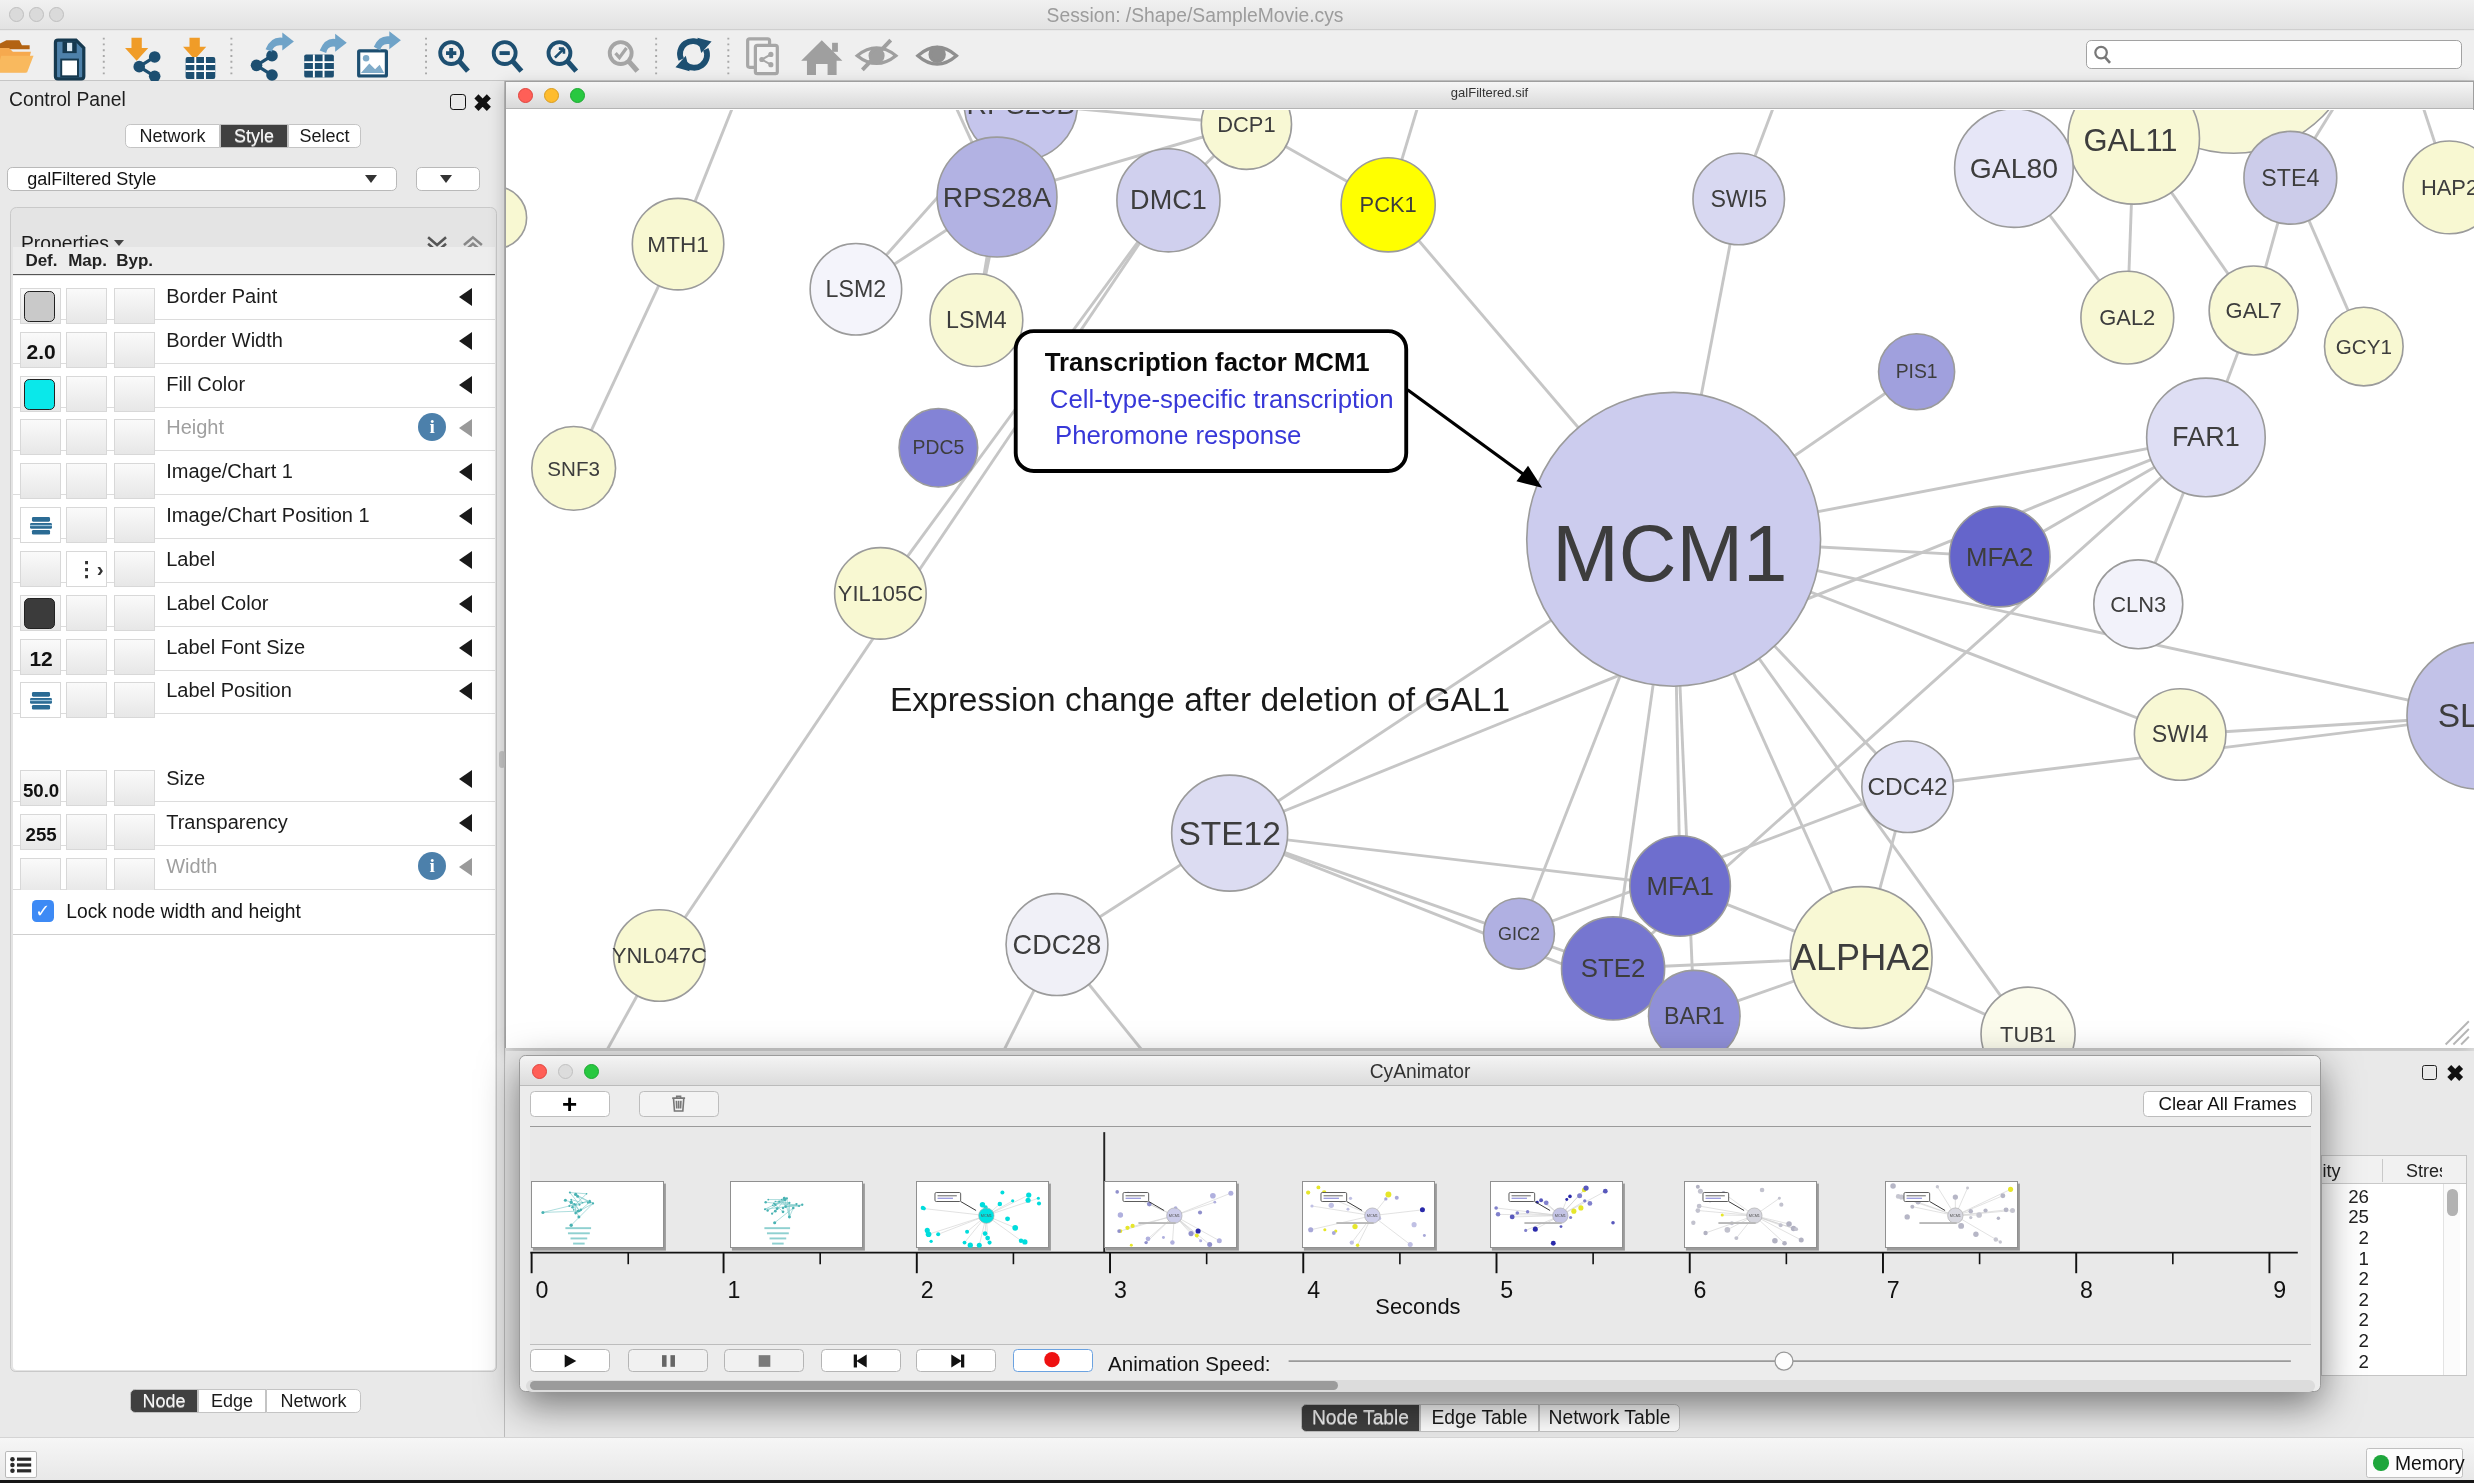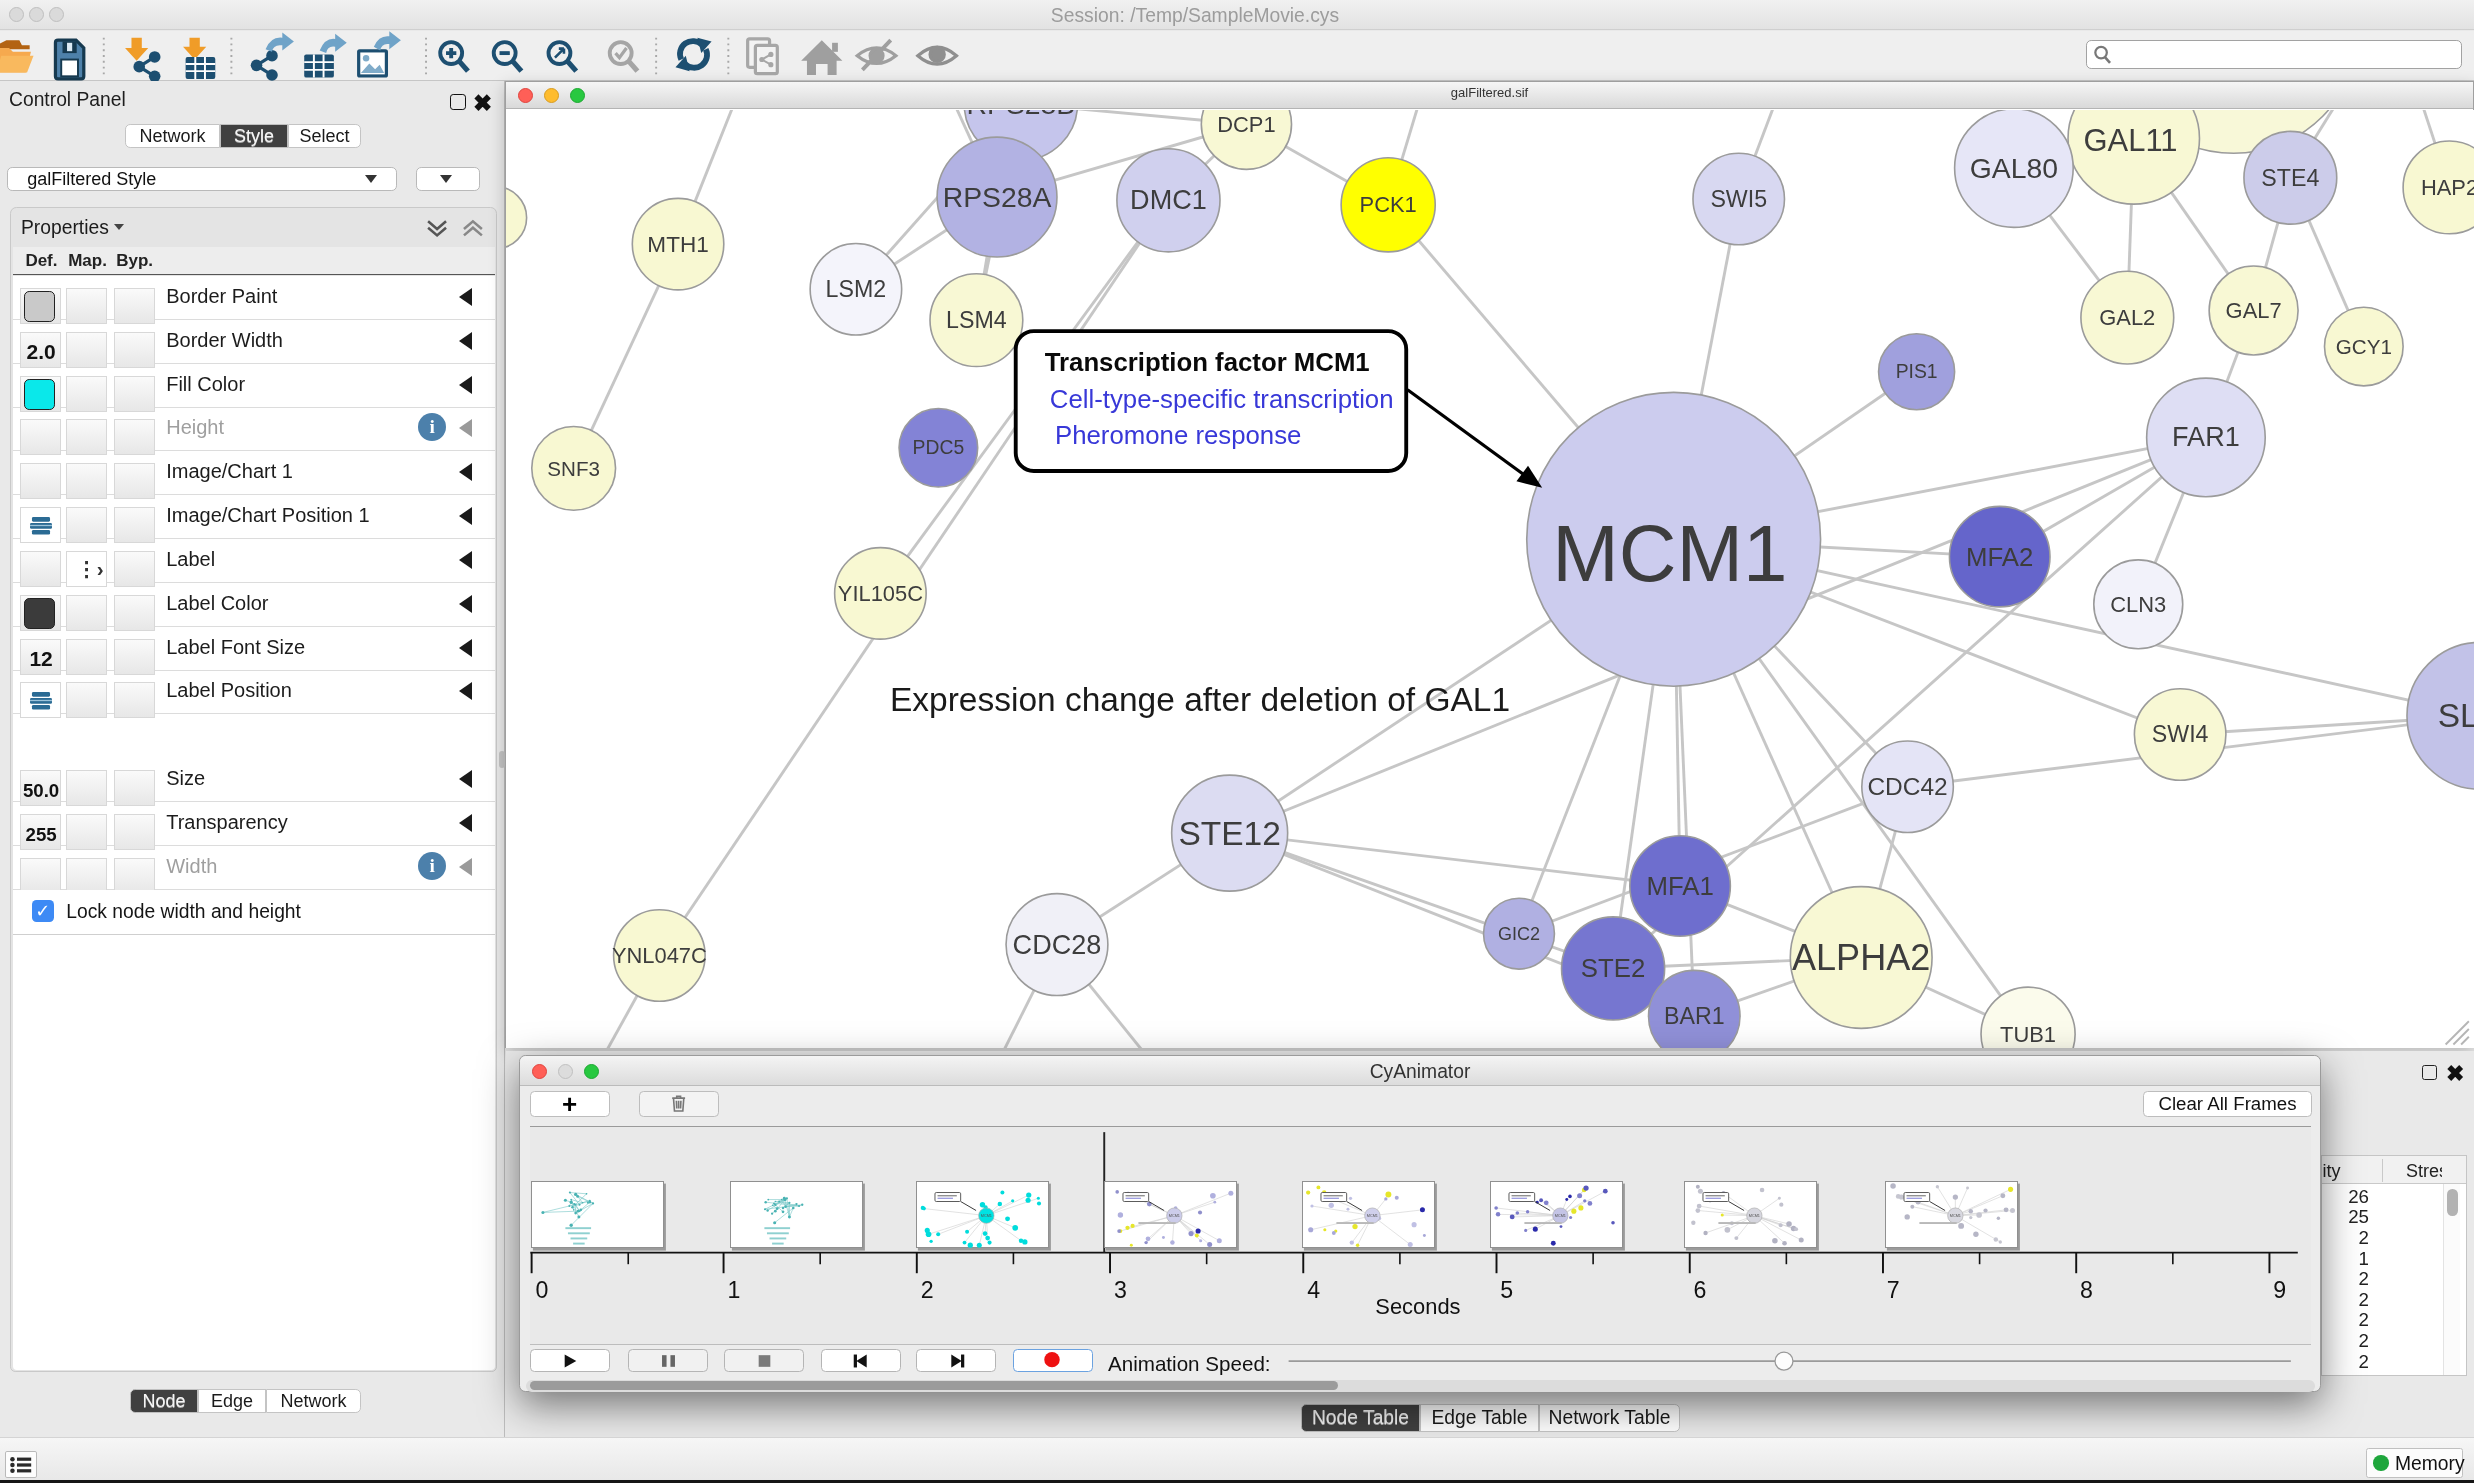--- a/index.html
+++ b/index.html
@@ -16,21 +16,21 @@
 .wbtn { position:absolute; font-weight:bold; color:#111; }
 .tabrow { position:absolute; display:flex;justify-content:flex-end; }
 .tab { height:24px; line-height:22.6px; font-size:18px; color:#1a1a1a; background:#fff; border:0.6px solid #c4c4c4; padding:0 17px; text-align:center; }
 .tab.first { border-radius:5.2px 0 0 5.2px; }
 .tab.last { border-radius:0 5.2px 5.2px 0; }
 .tab.sel { background:#404040; color:#f5f5f5; text-shadow:0 0.6px 0.6px #aaa; border-color:#bfbfbf; }
 #styledrop { position:absolute; left:7px; top:86px; width:390px; height:24px; background:#fff; border:0.6px solid #b9b9b9; border-radius:5.2px; font-size:18px; color:#111; line-height:22.6px; padding-left:19.3px; }
 #styledrop2 { position:absolute; left:416px; top:86px; width:64px; height:24px; background:#fff; border:0.6px solid #b9b9b9; border-radius:5.2px; }
 .caret { position:absolute; width:0; height:0; border-left:6.4px solid transparent; border-right:6.4px solid transparent; border-top:8.4px solid #333; }
 #propbox { position:absolute; left:10.3px; top:126px; width:487px; height:1165px; background:#e4e4e4; border:0.6px solid #c9c9c9; border-radius:6.4px 6.4px 5.2px 5.2px; }
-#prophead { position:absolute; left:0; top:0; width:100%; height:39px; }
+#prophead { position:absolute; left:0; top:16px; width:100%; height:39px; }
 #prophead .t { position:absolute; left:9.7px; top:9px; font-size:19.3px; color:#1b1b1b; }
 #colhead { position:absolute; left:1.9px; top:39px; width:482px; height:28px; background:#ededed; border-bottom:1.9px solid #555; font-size:17px; font-weight:bold; color:#222; }
 #proptable { position:absolute; left:1.9px; top:68px; width:482px; height:1094px; background:#fff; border-radius:0 0 3.9px 3.9px; }
 .prow { position:absolute; left:0; width:100%; height:44px; border-bottom:0.6px solid #dcdcdc; }
 .cell { position:absolute; top:12px; width:41px; height:36px; background:linear-gradient(#fafafa,#e7e7e7); border:0.6px solid #d8d8d8; }
 .plabel { position:absolute; left:153px; top:9px; font-size:20px; color:#1c1c1c; }
 .plabel.gray { color:#9f9f9f; }
 .parrow { position:absolute; right:23px; top:12.2px; width:0; height:0; border-top:9px solid transparent; border-bottom:9px solid transparent; border-right:13px solid #1a1a1a; }
 .parrow.gray { border-right-color:#9a9a9a; }
 .iinfo { position:absolute; left:405px; top:6.4px; width:28px; height:28px; border-radius:50%; background:#4c80ab; color:#fff; font-weight:bold; font-size:19.3px; text-align:center; line-height:28px; font-family:"Liberation Serif",serif; }
@@ -62,21 +62,21 @@
 #statusbar { position:absolute; left:0; top:1437px; width:2475px; height:43px; background:linear-gradient(#f6f6f6,#e8e8e8); border-top:0.6px solid #d4d4d4; }
 #blackstrip { position:absolute; left:0; top:1480px; width:2475px; height:3.9px; background:#151515; }
 text { font-family:"Liberation Sans", sans-serif; }
 </style>
 </head>
 <body>
 <div id="titlebar">
   <div class="tl" style="left:9px;top:7px;background:#dadada;border:0.6px solid #bfbfbf;"></div>
   <div class="tl" style="left:29px;top:7px;background:#dadada;border:0.6px solid #bfbfbf;"></div>
   <div class="tl" style="left:49px;top:7px;background:#dadada;border:0.6px solid #bfbfbf;"></div>
-  <div id="titletext">Session: /Temp/SampleMovie.cys</div>
+  <div id="titletext">Session: /Shape/SampleMovie.cys</div>
 </div>
 <div id="toolbar">
 <svg width="2475" height="50" viewBox="0 48 3840 77">
 
 <g>
   <path d="M-6 70 L10 62 L30 62 L34 70 L46 70 L46 76 L-6 76 Z" fill="#b36312"></path>
   <path d="M-6 112 L-6 74 L14 74 L20 80 L48 80 L40 112 Z" fill="#f6a94e"></path>
   <path d="M-6 112 L2 86 L52 86 L42 112 Z" fill="#f9b95e"></path>
 </g>
 

